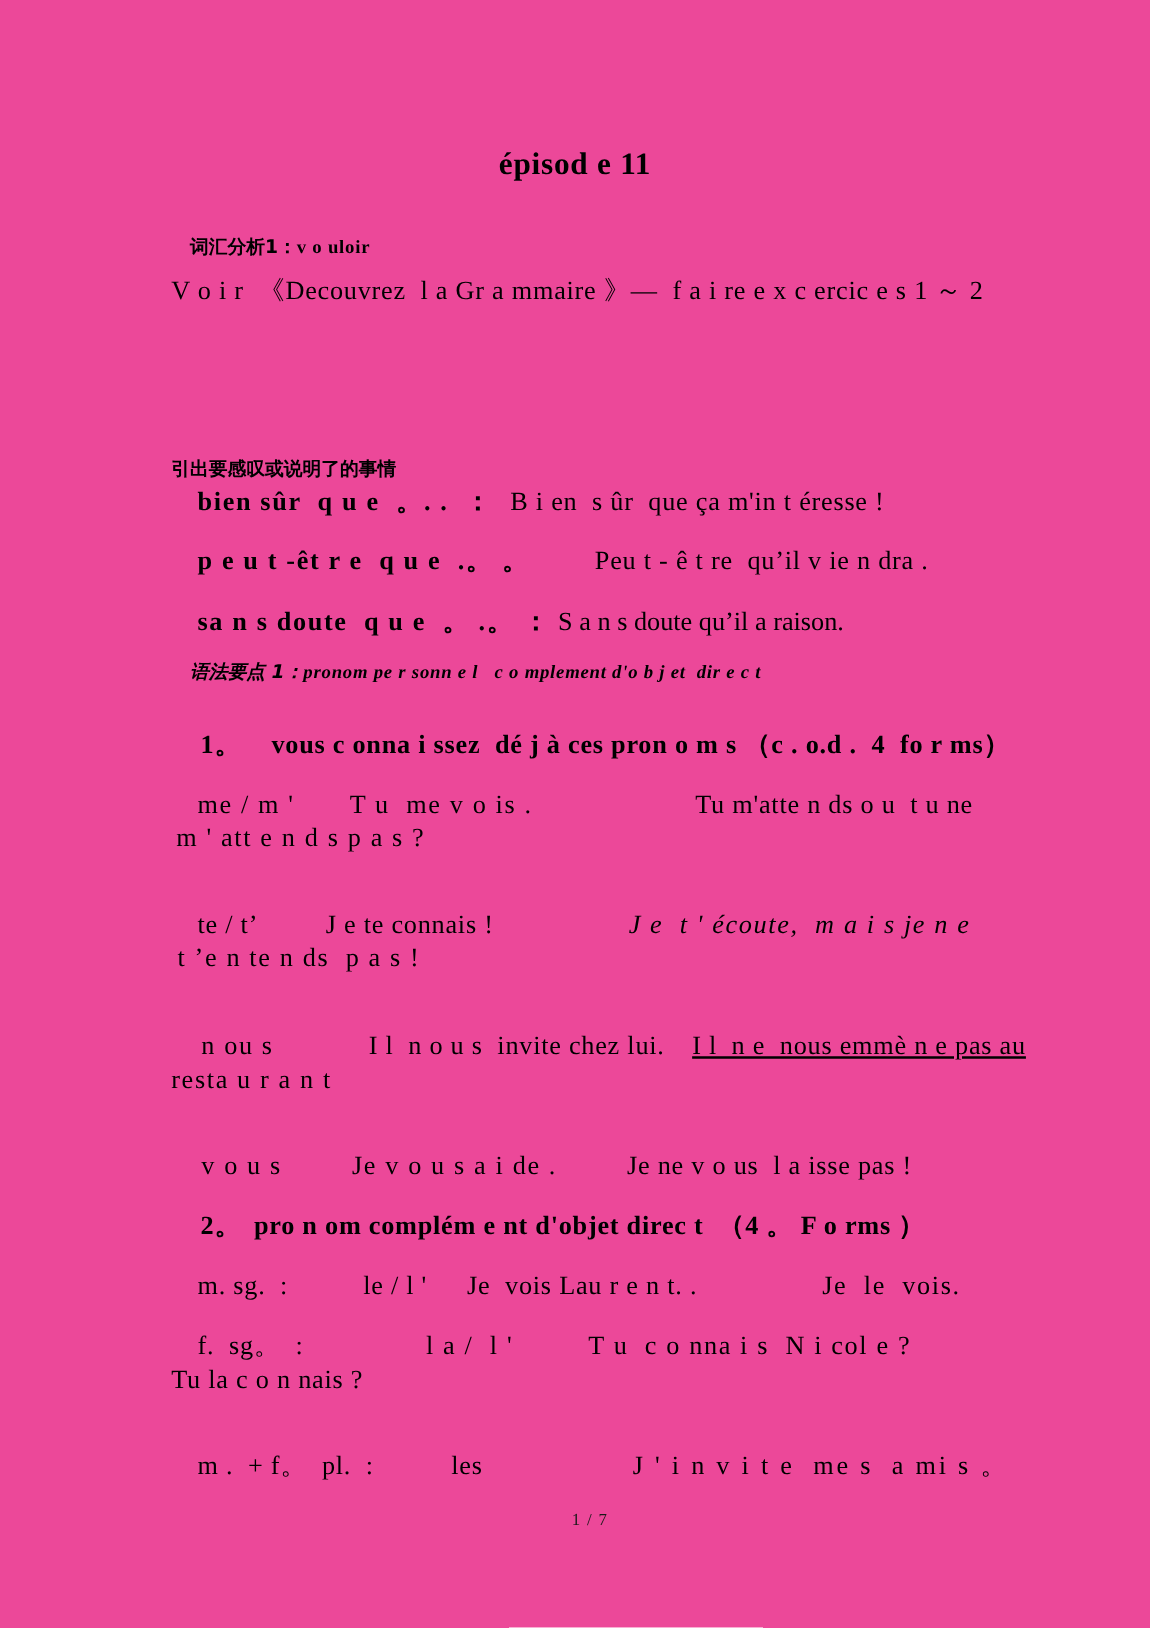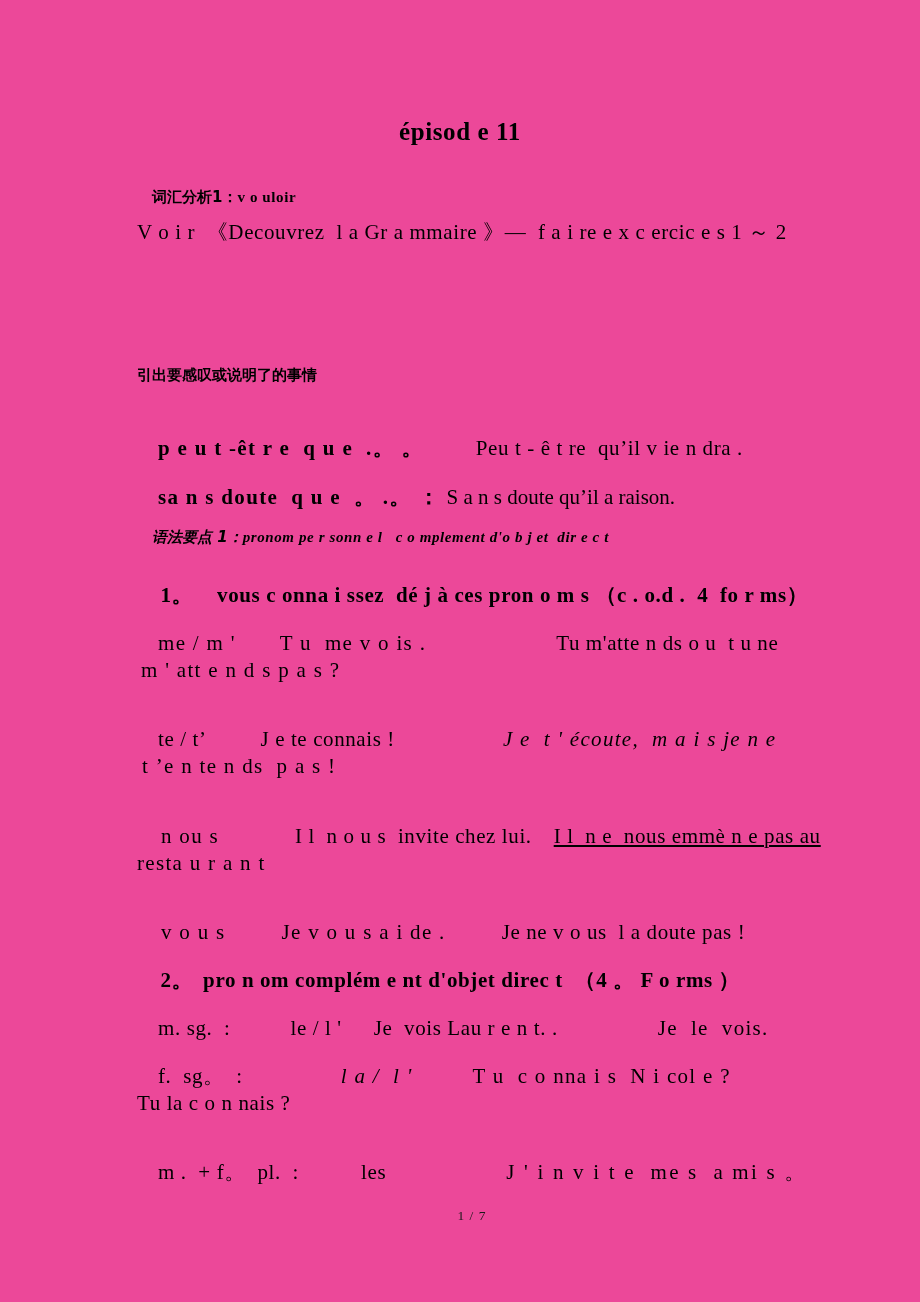--- a/index.html
+++ b/index.html
@@ -64,20 +64,23 @@
 
   <div class="ln bold" style="left:137px; top:175px; font-size:15px;">
     <span class="cn">词汇分析1：</span><span class="sp1">v o uloir</span>
   </div>
 
   <div class="ln sp1" style="left:137px; top:222px;">V o i r  《Decouvrez  l a Gr a mmaire 》—  f a i re e x c ercic e s 1 ～ 2</div>
 
 
   <div class="ln cn" style="left:137px; top:320px; font-size:15px;margin-top:48px;">引出要感叹或说明了的事情</div>
 
+  <div class="ln" style="left:137px; top:370px;">
+    <span class="seg bold sp2">bien sûr  q u e  。. .  ：</span><span class="seg sp1" style="padding-left:14px;">B i en  s ûr  que ça m'in t éresse !</span>
+  </div>
 
   <div class="ln" style="left:137px; top:466px;">
     <span class="seg bold sp2">sa n s doute  q u e  。 .。 ：</span><span class="seg" style="padding-left:6px;">S a n s doute qu’il a raison.</span>
   </div>
 
   <div class="ln" style="left:137px; top:417px;">
     <span class="seg bold sp2">p e u t -êt r e  q u e  .。 。</span><span class="seg sp1" style="padding-left:52px;">Peu t - ê t re  qu’il v ie n dra .</span>
   </div>
 
   <div class="ln bold" style="left:137px; top:515px; font-size:15px;font-style:italic;">
@@ -97,33 +100,33 @@
     <span class="seg sp1">te / t’</span><span class="seg sp1" style="padding-left:54px;">J e te connais !</span><span class="seg sp2" style="padding-left:108px;font-style:italic;">J e  t ' écoute,  m a i s je n e</span>
   </div>
   <div class="ln sp2" style="left:142px; top:756px;">t ’e n te n ds  p a s !</div>
 
   <div class="ln" style="left:140px; top:805px;">
     <span class="seg sp2">n ou s</span><span class="seg sp1" style="padding-left:76px;">I l  n o u s  invite chez lui.</span><span class="seg sp1" style="padding-left:22px;text-decoration:underline;">I l  n e  nous emmè n e pas au</span>
   </div>
   <div class="ln sp2" style="left:137px; top:853px;">resta u r a n t</div>
 
   <div class="ln" style="left:140px; top:901px;">
-    <span class="seg sp2">v o u s</span><span class="seg sp2" style="padding-left:56px;">Je v o u s a i de .</span><span class="seg sp1" style="padding-left:56px;">Je ne v o us  l a doute pas !</span>
+    <span class="seg sp2">v o u s</span><span class="seg sp2" style="padding-left:56px;">Je v o u s a i de .</span><span class="seg sp1" style="padding-left:56px;">Je ne v o us  l a isse pas !</span>
   </div>
 
   <div class="ln bold sp1" style="left:137px; top:949px;">
     <span class="seg">2。</span><span class="seg" style="padding-left:10px;">pro n om complém e nt d'objet direc t  （4 。 F o rms ）</span>
   </div>
 
   <div class="ln" style="left:137px; top:997px;">
     <span class="seg sp1">m. sg.  :</span><span class="seg sp1" style="padding-left:60px;">le / l '</span><span class="seg sp1" style="padding-left:32px;">Je  vois Lau r e n t. .</span><span class="seg sp2" style="padding-left:100px;">Je  le  vois.</span>
   </div>
 
   <div class="ln" style="left:137px; top:1045px;">
-    <span class="seg sp1">f.  sg。  :</span><span class="seg sp2" style="padding-left:98px;font-style:italic;">l a /  l '</span><span class="seg sp2" style="padding-left:60px;">T u  c o nna i s  N i col e ?</span>
+    <span class="seg sp1">f.  sg。  :</span><span class="seg sp2" style="padding-left:98px;">l a /  l '</span><span class="seg sp2" style="padding-left:60px;">T u  c o nna i s  N i col e ?</span>
   </div>
   <div class="ln sp1" style="left:137px; top:1093px;">Tu la c o n nais ?</div>
 
   <div class="ln" style="left:137px; top:1141px;">
     <span class="seg sp1">m .  + f。  pl.  :</span><span class="seg sp1" style="padding-left:62px;">les</span><span class="seg sp3" style="padding-left:120px;">J ' i n v i t e  me s  a mi s 。</span>
   </div>
 
   <div class="footer">1 / 7</div>
 
 </div>

